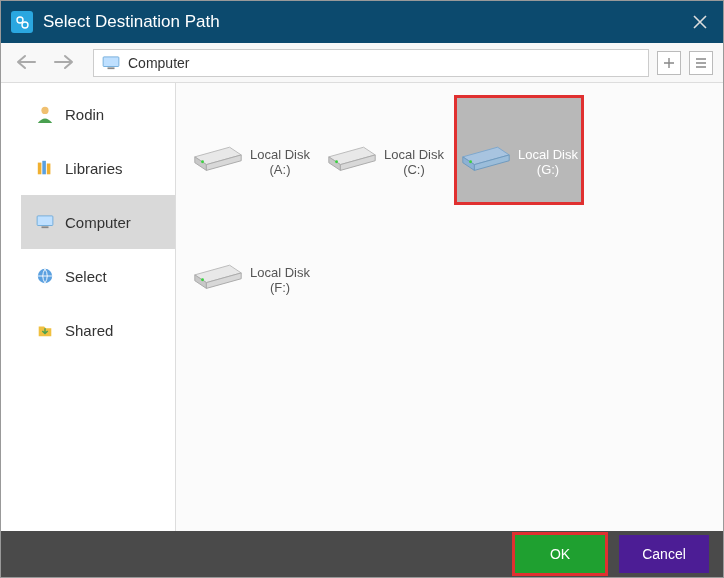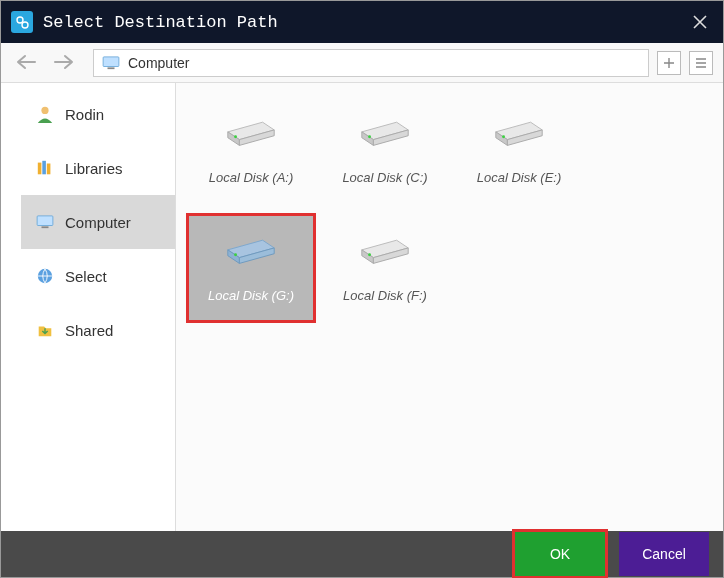--- a/index.html
+++ b/index.html
@@ -7,27 +7,26 @@
   .window {
     width: 724px;
     height: 578px;
     border: 1px solid #999;
     display: flex;
     flex-direction: column;
     background: #fff;
   }
   .titlebar {
     height: 42px;
-    background: #0f172a;
+    background: #0c4a6e;
     color: #fff;
     display: flex;
     align-items: center;
     padding: 0 8px 0 10px;
     font-size: 17px;
-    font-family: Liberation Mono, monospace;
   }
   .titlebar .app-icon {
     width: 22px; height: 22px;
     background: #2aa7e0;
     border-radius: 3px;
     margin-right: 10px;
     position: relative;
     display: flex; align-items: center; justify-content: center;
   }
   .titlebar .app-icon svg { width: 16px; height: 16px; }
@@ -103,47 +102,45 @@
   }
   .grid {
     display: flex;
     flex-wrap: wrap;
     gap: 8px 4px;
   }
   .tile {
     width: 130px;
     height: 110px;
     display: flex;
-    flex-direction: column;
     align-items: center;
     cursor: pointer;
     padding-top: 6px;
     border: 3px solid transparent;
     position: relative;
-    font-style: italic;
   }
   .tile .drive-icon { width: 58px; height: 48px; display:flex; align-items:center; justify-content:center; }
   .tile .label { margin-top: 18px; font-size: 13px; color: #555; text-align: center; }
   .tile.selected {
     background: #b8b8b8;
     border: 3px solid #e03030;
   }
   .tile.selected .label { color: #fff; }
   .footer {
     height: 46px;
     background: #4a4a4a;
     display: flex;
     align-items: center;
     justify-content: flex-end;
     padding: 0 14px;
     gap: 14px;
   }
   .btn {
     min-width: 90px;
-    height: 44px;
+    height: 38px;
     color: #fff;
     font-size: 14px;
     border: none;
     cursor: pointer;
     display: flex; align-items: center; justify-content: center;
   }
   .btn.ok { background: #1fa030; outline: 3px solid #e03030; outline-offset: 0; }
   .btn.cancel { background: #4c1d95; }
 </style>
 </head>
@@ -276,53 +273,42 @@
             <svg viewBox="0 0 60 48" width="58" height="48">
               <polygon points="6,28 42,18 54,26 18,36" fill="#e8e8e8" stroke="#bbb"></polygon>
               <polygon points="6,28 18,36 18,42 6,34" fill="#c8c8c8" stroke="#aaa"></polygon>
               <polygon points="18,36 54,26 54,32 18,42" fill="#d8d8d8" stroke="#aaa"></polygon>
               <circle cx="14" cy="33" r="1.5" fill="#3bd040"></circle>
             </svg>
           </div>
           <div class="label">Local Disk (C:)</div>
         </div>
 
+
+        <div class="tile selected">
+          <div class="drive-icon">
+            <svg viewBox="0 0 60 48" width="58" height="48">
+              <polygon points="6,28 42,18 54,26 18,36" fill="#a8c4e0" stroke="#7da7cc"></polygon>
+              <polygon points="6,28 18,36 18,42 6,34" fill="#8db2d4" stroke="#6f99be"></polygon>
+              <polygon points="18,36 54,26 54,32 18,42" fill="#9bbdda" stroke="#6f99be"></polygon>
+              <circle cx="14" cy="33" r="1.5" fill="#3bd040"></circle>
+            </svg>
+          </div>
+          <div class="label">Local Disk (G:)</div>
+        </div>
+
         <div class="tile">
           <div class="drive-icon">
             <svg viewBox="0 0 60 48" width="58" height="48">
               <polygon points="6,28 42,18 54,26 18,36" fill="#e8e8e8" stroke="#bbb"></polygon>
               <polygon points="6,28 18,36 18,42 6,34" fill="#c8c8c8" stroke="#aaa"></polygon>
               <polygon points="18,36 54,26 54,32 18,42" fill="#d8d8d8" stroke="#aaa"></polygon>
               <circle cx="14" cy="33" r="1.5" fill="#3bd040"></circle>
             </svg>
           </div>
-          <div class="label">Local Disk (E:)</div>
-        </div>
-
-        <div class="tile selected">
-          <div class="drive-icon">
-            <svg viewBox="0 0 60 48" width="58" height="48">
-              <polygon points="6,28 42,18 54,26 18,36" fill="#a8c4e0" stroke="#7da7cc"></polygon>
-              <polygon points="6,28 18,36 18,42 6,34" fill="#8db2d4" stroke="#6f99be"></polygon>
-              <polygon points="18,36 54,26 54,32 18,42" fill="#9bbdda" stroke="#6f99be"></polygon>
-              <circle cx="14" cy="33" r="1.5" fill="#3bd040"></circle>
-            </svg>
-          </div>
-          <div class="label">Local Disk (G:)</div>
-        </div>
-
-        <div class="tile">
-          <div class="drive-icon">
-            <svg viewBox="0 0 60 48" width="58" height="48">
-              <polygon points="6,28 42,18 54,26 18,36" fill="#e8e8e8" stroke="#bbb"></polygon>
-              <polygon points="6,28 18,36 18,42 6,34" fill="#c8c8c8" stroke="#aaa"></polygon>
-              <polygon points="18,36 54,26 54,32 18,42" fill="#d8d8d8" stroke="#aaa"></polygon>
-              <circle cx="14" cy="33" r="1.5" fill="#3bd040"></circle>
-            </svg>
-          </div>
           <div class="label">Local Disk (F:)</div>
         </div>
 
       </div>
     </div>
   </div>
 
   <div class="footer">
     <button class="btn ok">OK</button>
     <button class="btn cancel">Cancel</button>

